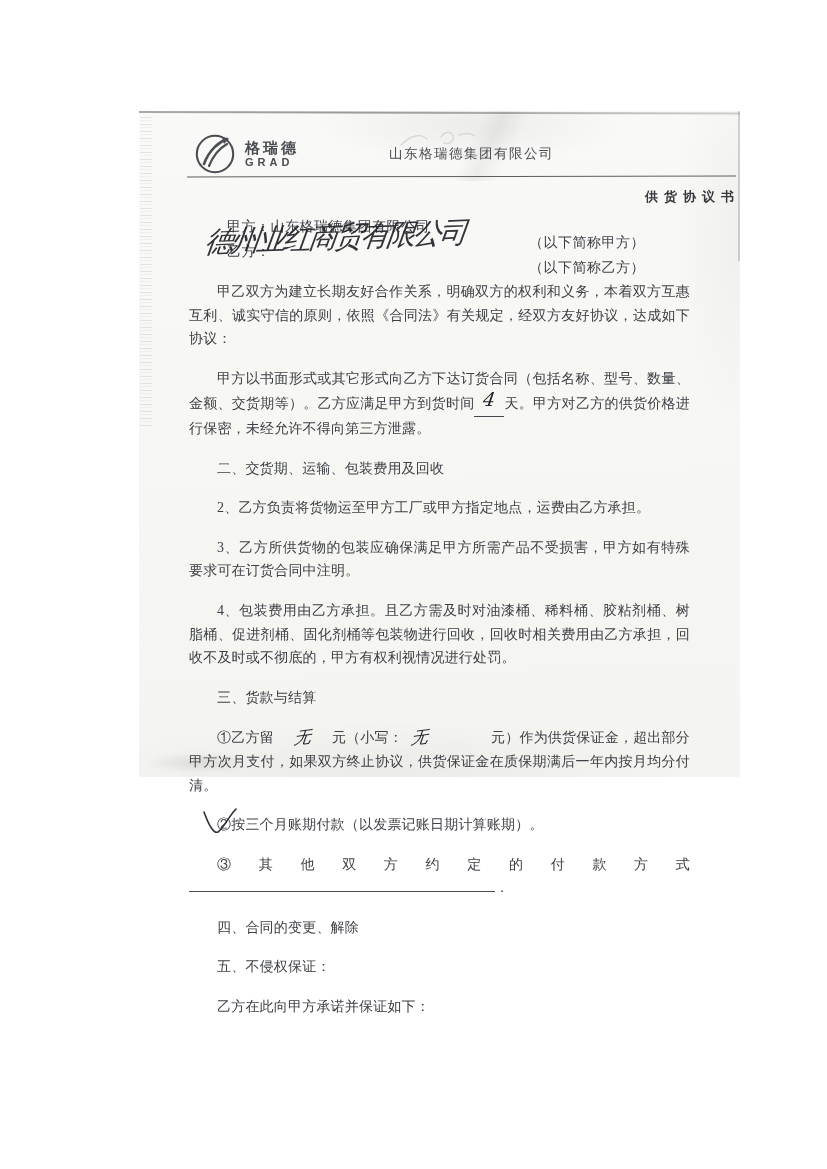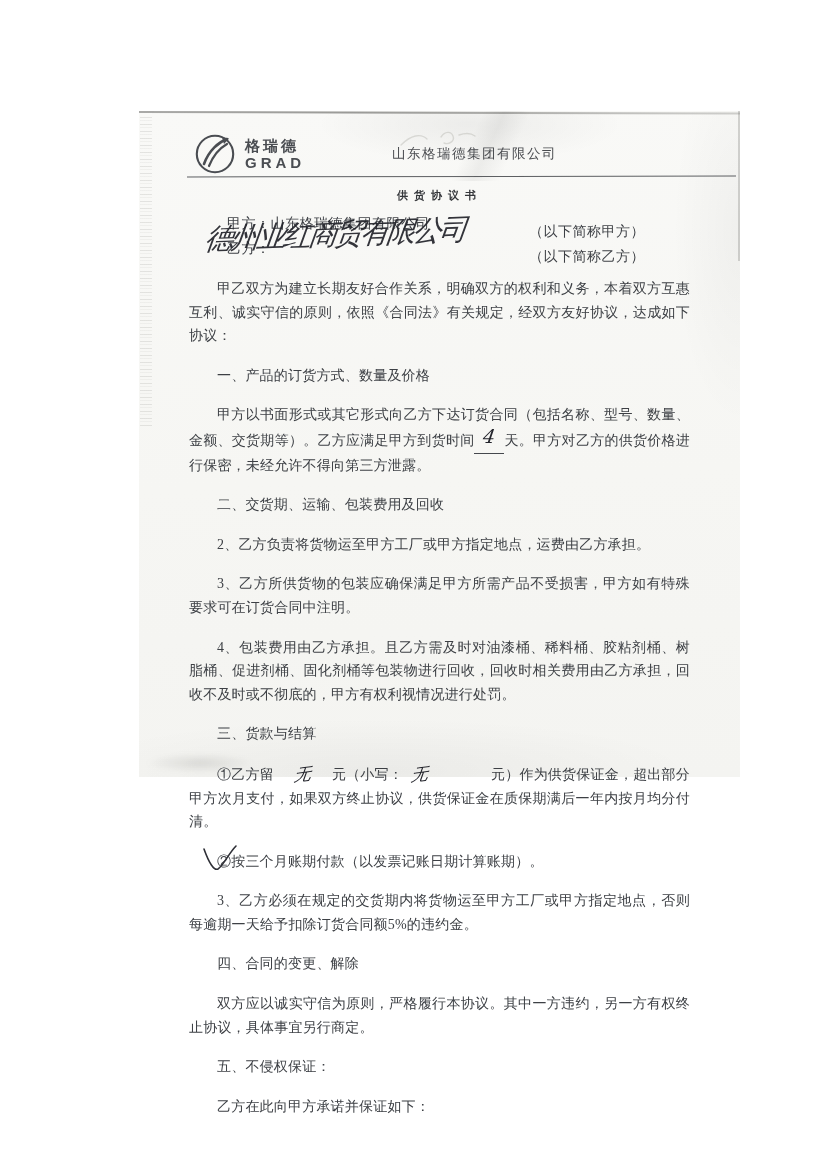--- a/index.html
+++ b/index.html
@@ -42,28 +42,28 @@
     position:absolute;left:6px;bottom:4px;width:110px;height:20px;
     background:radial-gradient(ellipse at center,rgba(100,100,95,.16),transparent 70%);
     filter:blur(2px);
   }
   .scribble{position:absolute;left:258px;top:12px;opacity:.45;}
   
   .header{display:flex;align-items:center;margin:22px 0 0 55px;height:42px;}
   .logo{display:flex;align-items:center;gap:9px;}
   .logo-words{display:flex;flex-direction:column;line-height:1.15;}
   .logo-cn{font-size:15px;font-weight:bold;letter-spacing:3px;color:#4a4d52;font-family:"Liberation Sans",sans-serif;}
-  .logo-en{font-size:15px;font-weight:bold;letter-spacing:4px;color:#4a4d52;font-family:"Liberation Sans",sans-serif;}
+  .logo-en{font-size:11px;font-weight:bold;letter-spacing:4px;color:#4a4d52;font-family:"Liberation Sans",sans-serif;}
   .header-company{flex:1;text-align:center;padding-right:96px;font-size:13.5px;color:#4a4c50;letter-spacing:1.5px;}
   .rule{margin:1px 0 0 48px;width:549px;border-top:1.3px solid #5d5f62;transform:rotate(-.1deg);}
-  .doc-title{text-align:center;font-size:11px;font-weight:bold;letter-spacing:6px;color:#35373b;margin-top:11px;font-family:"Liberation Sans",sans-serif;}
+  .doc-title{text-align:right;font-size:13px;font-weight:bold;letter-spacing:6px;color:#35373b;margin-top:11px;font-family:"Liberation Sans",sans-serif;}
   
   .parties{margin:8px 8px 0 88px;position:relative;}
   .party-line{height:25px;line-height:25px;font-size:14px;color:#3c3f44;position:relative;letter-spacing:.5px;}
-  .party-abbr{position:absolute;left:302px;top:8px;}
+  .party-abbr{position:absolute;left:302px;top:16px;}
   
   .hw{font-family:"DejaVu Serif",serif;font-style:italic;color:#23242b;}
   .hw-name{
     position:absolute;left:-22px;top:5px;width:310px;
     font-size:29px;letter-spacing:-3px;line-height:34px;white-space:nowrap;
     transform:rotate(-2.2deg) skewX(-9deg);opacity:.92;
   }
   .hw-days{font-size:19px;position:relative;top:-2px;display:inline-block;transform:skewX(-8deg);}
   .hw-wu{font-size:17px;display:inline-block;position:relative;top:1px;transform:skewX(-14deg) rotate(-8deg);}
   
@@ -119,41 +119,41 @@
     <div class="party-line">
       <span>乙方：</span>
       <span class="party-abbr">（以下简称乙方）</span>
     </div>
     <div class="hw hw-name">德州业红商贸有限公司</div>
   </div>
 
   <div class="body-text">
     <p class="para">甲乙双方为建立长期友好合作关系，明确双方的权利和义务，本着双方互惠互利、诚实守信的原则，依照《合同法》有关规定，经双方友好协议，达成如下协议：</p>
 
-    <p class="para">一、产品的订货方式、数量及价格</p>
     <p class="para">
       <span>甲方以书面形式或其它形式向乙方下达订货合同（包括名称、型号、数量、金额、交货期等）。乙方应满足甲方到货时间</span><span class="blank-days"><span class="hw hw-days">4</span></span><span>天。甲方对乙方的供货价格进行保密，未经允许不得向第三方泄露。</span>
     </p>
 
     <p class="para">二、交货期、运输、包装费用及回收</p>
     <p class="para">2、乙方负责将货物运至甲方工厂或甲方指定地点，运费由乙方承担。</p>
     <p class="para">3、乙方所供货物的包装应确保满足甲方所需产品不受损害，甲方如有特殊要求可在订货合同中注明。</p>
     <p class="para">4、包装费用由乙方承担。且乙方需及时对油漆桶、稀料桶、胶粘剂桶、树脂桶、促进剂桶、固化剂桶等包装物进行回收，回收时相关费用由乙方承担，回收不及时或不彻底的，甲方有权利视情况进行处罚。</p>
 
     <p class="para">三、货款与结算</p>
     <p class="para">
       <span>①乙方留</span><span class="gap1"><span class="hw hw-wu">无</span></span><span>元（小写：</span><span class="gap2"><span class="hw hw-wu">无</span></span><span>元）作为供货保证金，超出部分甲方次月支付，如果双方终止协议，供货保证金在质保期满后一年内按月均分付清。</span>
     </p>
     <p class="para">
       <svg class="checkmark" width="38" height="34" viewBox="0 0 38 34">
         <path d="M3 5 C 8 19, 13 27, 17 25 C 22 22, 28 9, 35 2" fill="none" stroke="#2e2f36" stroke-width="1.6" stroke-linecap="round"></path>
       </svg>
       <span>②按三个月账期付款（以发票记账日期计算账期）。</span>
     </p>
-    <p class="para">3、乙方必须在规定的交货期内将货物运至甲方工厂或甲方指定地点，否则每逾期一天给予扣除订货合同额5%的违约金。</p>
+    <p class="para">
+      <span>③其他双方约定的付款方式</span><span class="fill-line"></span><span>．</span>
+    </p>
 
     <p class="para">四、合同的变更、解除</p>
-    <p class="para">双方应以诚实守信为原则，严格履行本协议。其中一方违约，另一方有权终止协议，具体事宜另行商定。</p>
 
     <p class="para">五、不侵权保证：</p>
     <p class="para">乙方在此向甲方承诺并保证如下：</p>
   </div>
 </div>
 
 </body></html>

